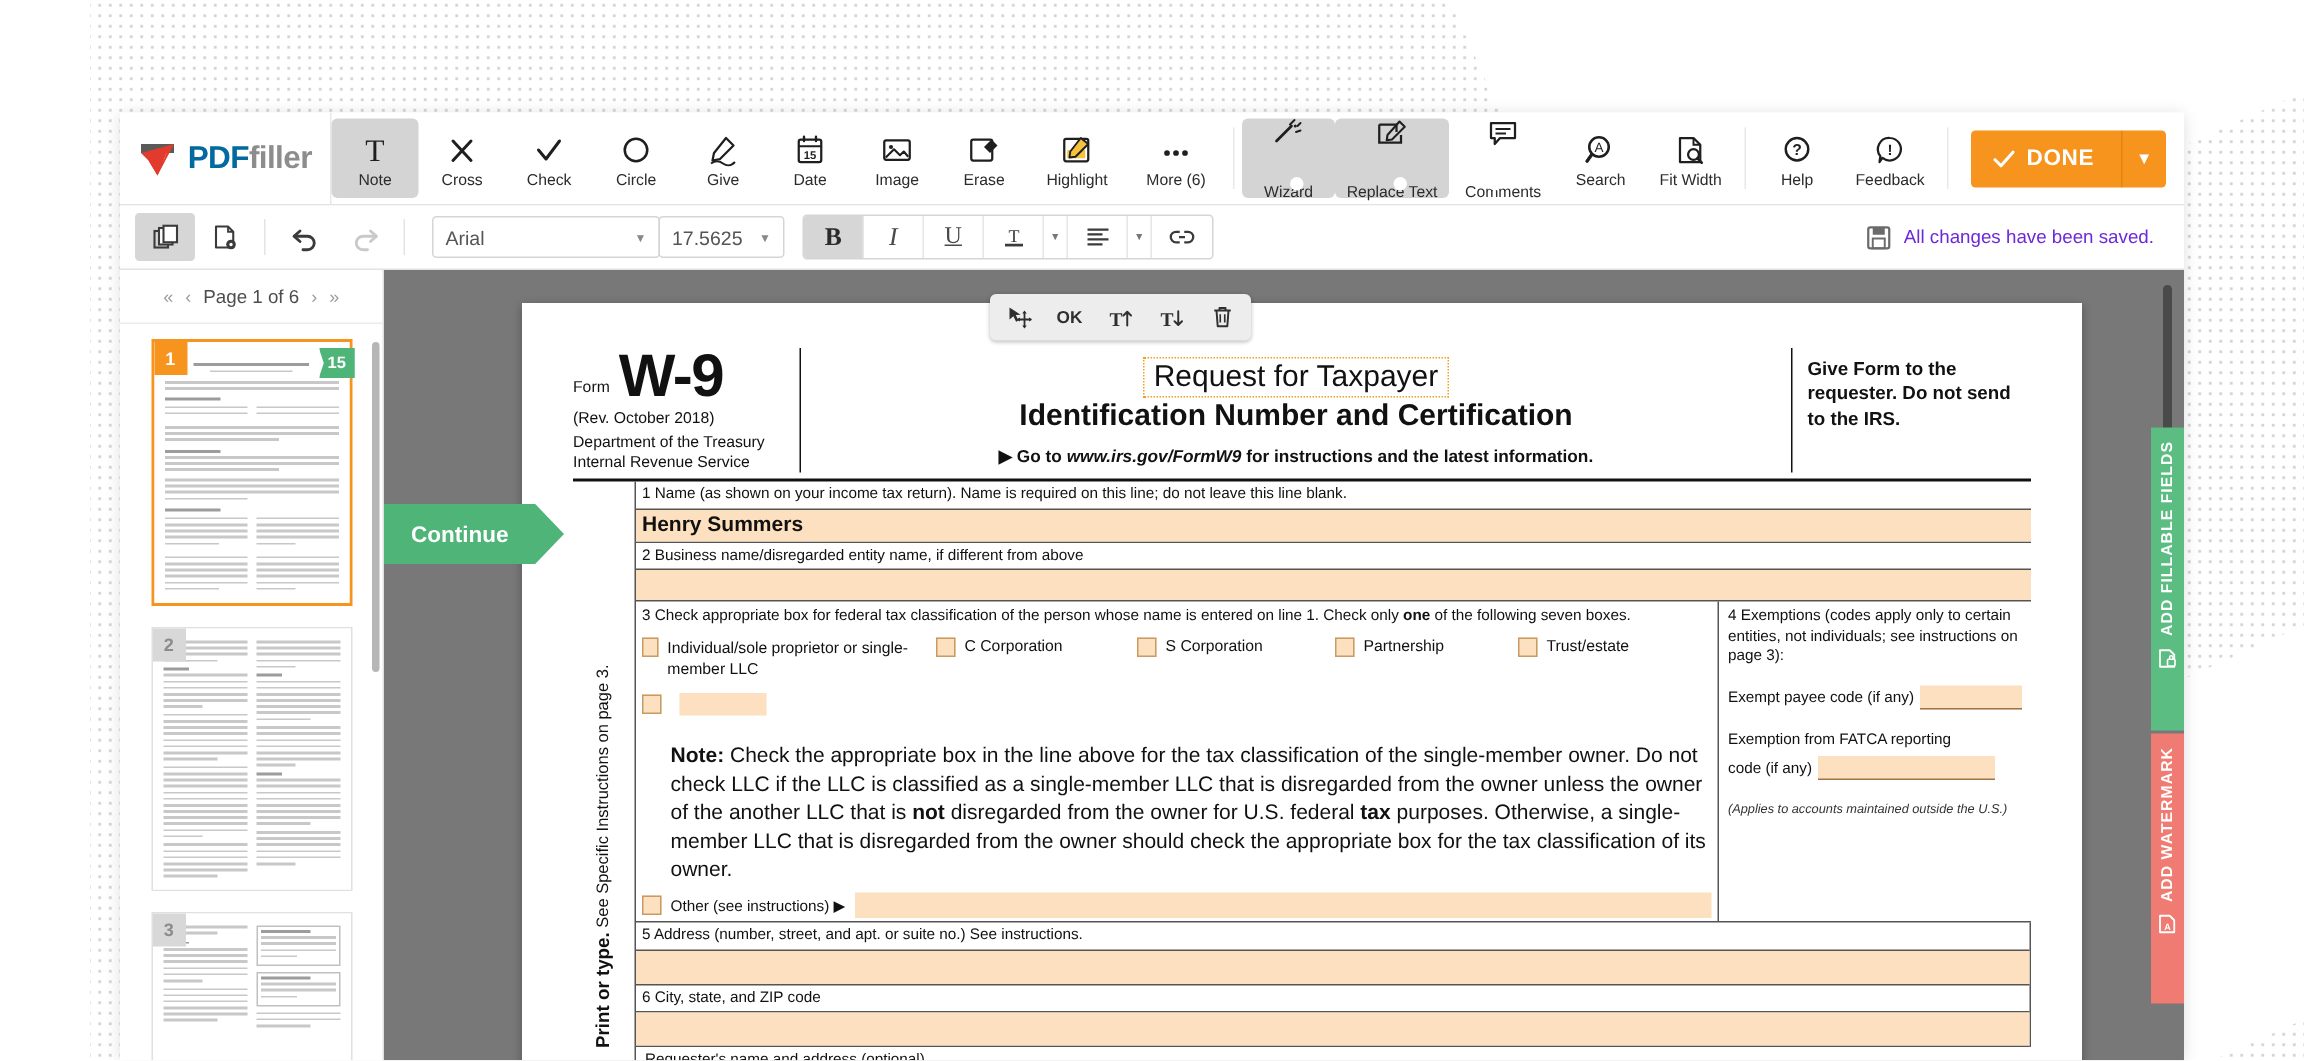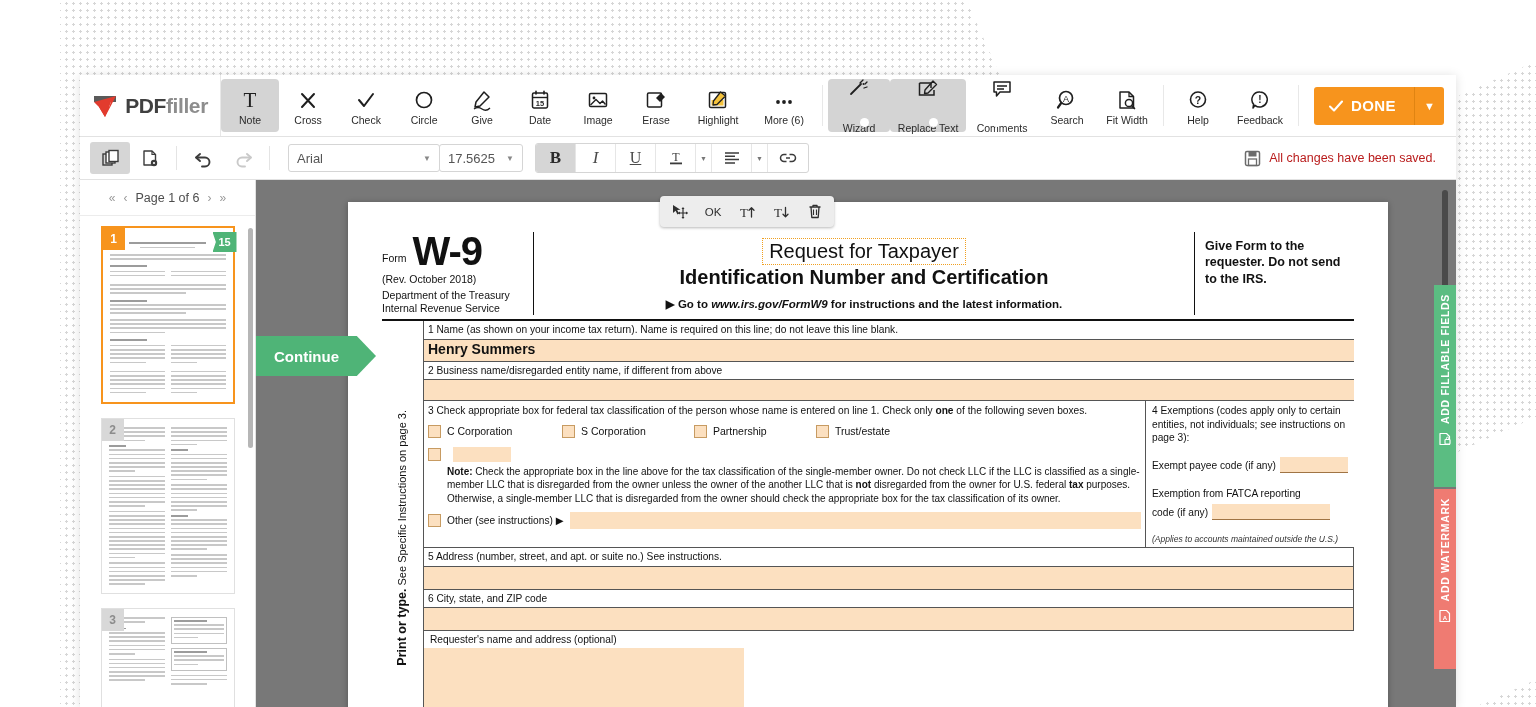--- a/index.html
+++ b/index.html
@@ -54,21 +54,21 @@
     height: 62px; background: #fff;
     border-bottom: 1px solid #e2e2e2;
   }
   .logo-box {
     width: 168px; display: flex; align-items: center; justify-content: center;
     border-right: 1px solid #e8e8e8;
   }
   .logo { display: flex; align-items: center; gap: 7px; }
   .logo-mark { width: 26px; height: 26px; }
   .logo-text { font-size: 21px; font-weight: bold; letter-spacing: -.4px; }
-  .logo-text .a { color: #404040; }
+  .logo-text .a { color: #0369a1; }
   .logo-text .b { color: #8d8d8d; }
 
   .tools { display: flex; align-items: stretch; flex: 1; }
   .tool {
     width: 58px; display: flex; flex-direction: column;
     align-items: center; justify-content: center; gap: 3px;
     cursor: pointer; border-radius: 4px;
     margin: 4px 0;
     position: relative;
   }
@@ -135,21 +135,21 @@
 
   .fgroup {
     display: flex; align-items: center; border: 1px solid #d5d5d5;
     border-radius: 3px; height: 30px; margin-left: 12px; overflow: hidden;
   }
   .fgroup .fb-btn { height: 28px; border-radius: 0; border-right: 1px solid #e6e6e6; }
   .fgroup .fb-btn:last-child { border-right: none; }
 
   .saved {
     margin-left: auto; display: flex; align-items: center; gap: 8px;
-    font-size: 12.5px; color: #b91c1c; padding-right: 10px;
+    font-size: 12.5px; color: #6d28d9; padding-right: 10px;
   }
 
   
   .body { display: flex; height: 527px; }
 
   
   .sidebar {
     width: 176px; background: #fff; border-right: 1px solid #e2e2e2;
     display: flex; flex-direction: column;
   }
@@ -221,21 +221,21 @@
   
   .float-tb {
     position: absolute; left: 312px; top: -6px; z-index: 30;
     display: flex; align-items: center; height: 31px;
     background: #ededed; border-radius: 4px;
     box-shadow: 0 1px 3px rgba(0,0,0,.28);
     padding: 0 2px;
   }
   .ftb-btn {
     width: 34px; height: 27px; display:flex; align-items:center; justify-content:center;
-    cursor:pointer; color:#2f2f2f; font-size: 13px; font-weight: normal;
+    cursor:pointer; color:#2f2f2f; font-size: 13px; font-weight: bold;
   }
 
   
   .w9-head { display: flex; border-bottom: 2px solid #111; padding-bottom: 4px; }
   .w9-left { width: 152px; padding-right: 10px; border-right: 1.5px solid #111; }
   .w9-formrow { display: flex; align-items: flex-end; gap: 6px; }
   .w9-formlbl { font-size: 10.5px; padding-bottom: 6px; }
   .w9-num { font-size: 40px; font-weight: bold; letter-spacing: -1px; line-height: .95; }
   .w9-sub { font-size: 10.5px; line-height: 1.25; margin-top: 3px; }
   .w9-mid { flex: 1; text-align: center; padding: 6px 10px 0 10px; position: relative; }
@@ -277,21 +277,21 @@
   .sec3 { display: flex; }
   .sec3-left { flex: 1; padding: 3px 4px 2px 4px; border-right: 1px solid #555; }
   .sec3-right { width: 208px; padding: 3px 6px 2px 6px; font-size: 10.2px; line-height: 1.35; }
   .cb {
     width: 13px; height: 13px; border: 1px solid #c79b62; background: #fce0c0;
     display: inline-block; vertical-align: -2px; margin-right: 6px;
     cursor: pointer;
   }
   .cbrow { display: flex; margin-top: 7px; font-size: 10.5px; }
   .cbitem { display: flex; align-items: flex-start; }
-  .note { font-size: 10px; line-height: 1.35; margin-top: 3px; padding-left: 19px; }
+  .note { font-size: 14px; line-height: 1.35; margin-top: 17px; padding-left: 19px; }
   .inline-fill { background: #fce0c0; display: inline-block; height: 15px; vertical-align: -3px; }
   .exempt-line { margin-top: 12px; display: flex; align-items: flex-end; gap: 4px; }
   .exempt-fill { background: #fce0c0; height: 16px; border-bottom: 1px solid #a07444; flex: 1; }
   .applies { font-size: 8.5px; font-style: italic; color: #333; margin-top: 14px; }
 
   .sec5 { display: flex; flex-direction: column; }
   .sec5-left { flex: 1; border-right: 1px solid #555; }
   .sec5-right { width: 320px; }
 
   
@@ -928,20 +928,24 @@
                 </div>
                 <div class="frow">
                   <div class="fill"></div>
                 </div>
 
                 <div class="frow sec3">
                   <div class="sec3-left">
                     <div class="tiny" style="line-height:1.35"><span>3  Check appropriate box for federal tax classification of the person whose name is entered on line 1. Check only </span><b>one</b><span> of the following seven boxes.</span></div>
 
                     <div class="cbrow">
+                      <div class="cbitem" style="width:196px">
+                        <span class="cb"></span>
+                        <span style="line-height:1.35">Individual/sole proprietor or single-member LLC</span>
+                      </div>
                       <div class="cbitem" style="width:134px">
                         <span class="cb"></span>
                         <span>C Corporation</span>
                       </div>
                       <div class="cbitem" style="width:132px">
                         <span class="cb"></span>
                         <span>S Corporation</span>
                       </div>
                       <div class="cbitem" style="width:122px">
                         <span class="cb"></span>

